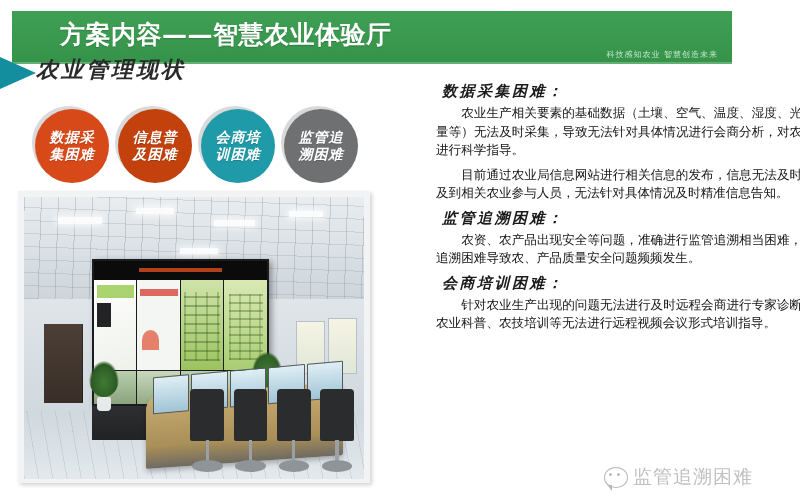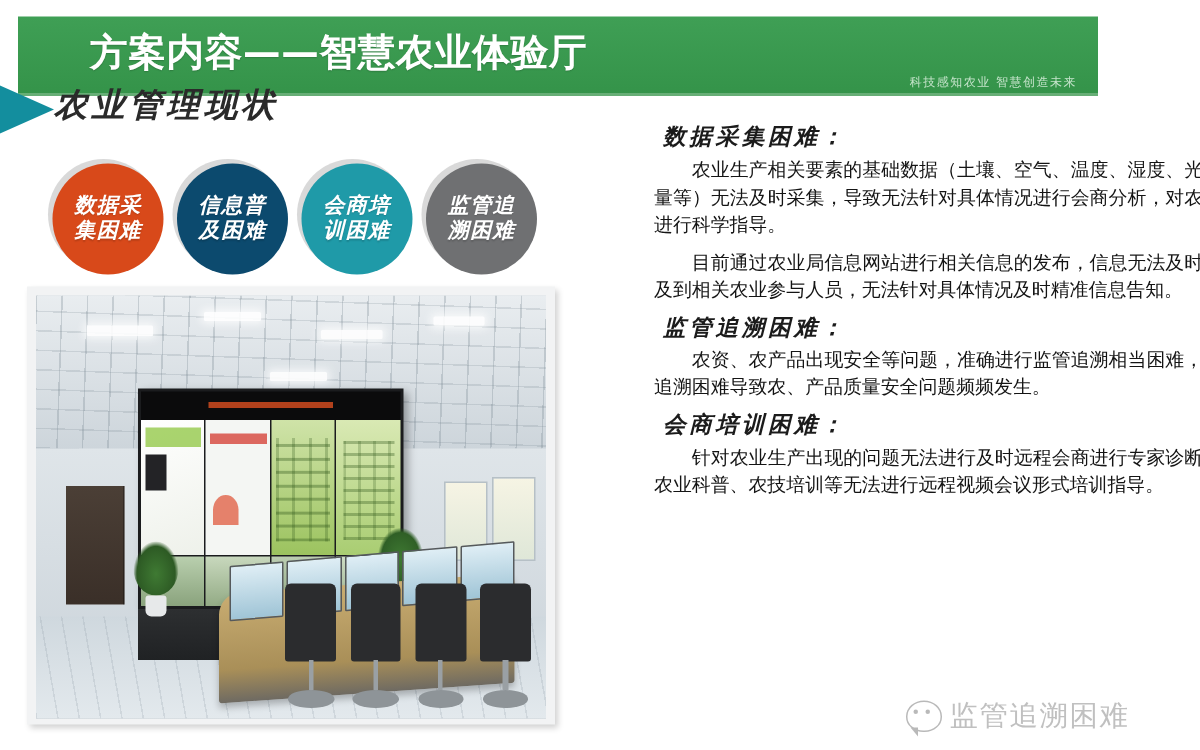--- a/index.html
+++ b/index.html
@@ -384,21 +384,21 @@
   <div class="sub-title">农业管理现状</div>
 </div>
 
 <div class="left-col">
 
   <div class="circle-row">
     <div class="circle c1" style="background: rgb(216, 73, 26);">
       <span>数据采</span>
       <span>集困难</span>
     </div>
-    <div class="circle c2" style="background: #0c4a6e; font-style: italic;">
+    <div class="circle c2" style="background: #c2410c; font-style: italic;">
       <span>信息普</span>
       <span>及困难</span>
     </div>
     <div class="circle c3" style="background: rgb(31, 154, 168);">
       <span>会商培</span>
       <span>训困难</span>
     </div>
     <div class="circle c4" style="background: rgb(111, 112, 114);">
       <span>监管追</span>
       <span>溯困难</span>

